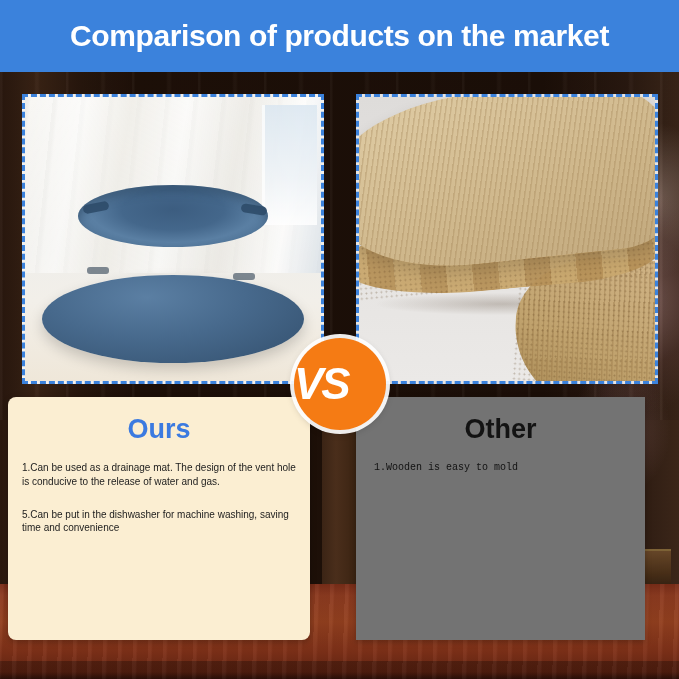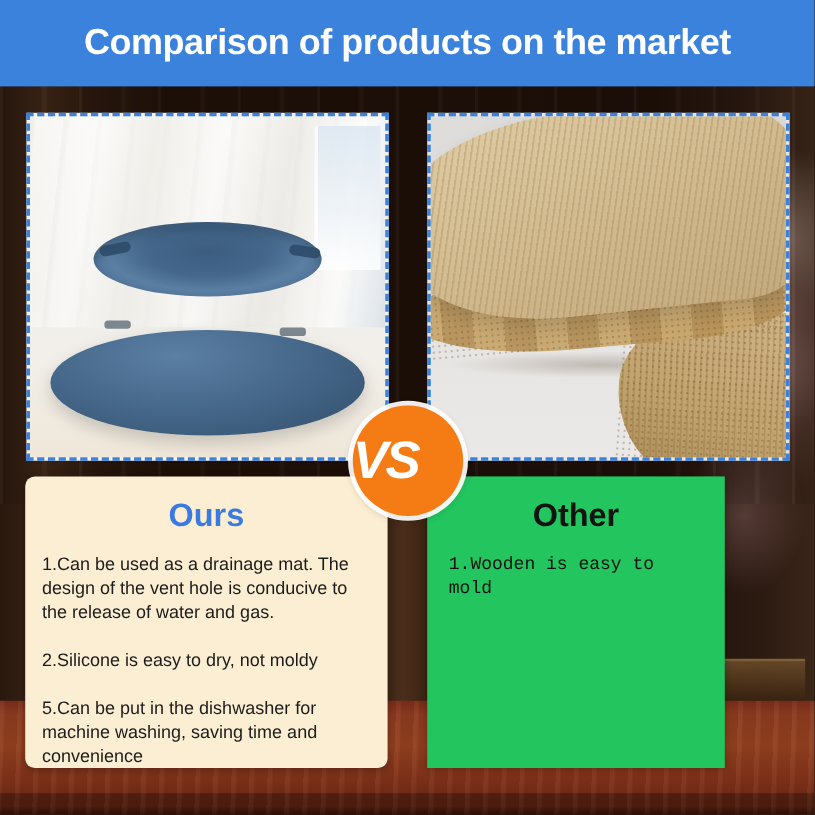--- a/index.html
+++ b/index.html
@@ -260,48 +260,48 @@
   
   .card {
     position: absolute;
     top: 397px;
     height: 243px;
     box-sizing: border-box;
     z-index: 5;
     padding: 14px 14px 0 14px;
   }
   .card-ours {
-    left: 21px; width: 302px;
+    left: 8px; width: 302px;
     background: #fbeed2;
     border-radius: 8px;
     box-shadow: 0 2px 6px rgba(0,0,0,0.25);
   }
   .card-other {
-    left: 356px; width: 248px;
-    background: #22c55e;
+    left: 356px; width: 289px;
+    background: #737373;
     box-shadow: 0 2px 6px rgba(0,0,0,0.25);
   }
   .card-title {
     text-align: center;
     font-size: 27px;
     font-weight: bold;
     font-family: "Liberation Sans", sans-serif;
     margin: 4px 0 18px 0;
     line-height: 1.05;
   }
   .title-ours  { color: #3b7ae0; }
   .title-other { color: #131313; }
 
   .feature-list {
     list-style: none;
     margin: 0;
     padding: 0;
   }
   .feature-item {
-    font-size: 15px;
+    font-size: 10px;
     line-height: 1.33;
     color: #1c1c1c;
     margin-bottom: 20px;
     font-family: "Liberation Sans", sans-serif;
   }
   .card-other .feature-item { color: #121212; font-family: Liberation Mono, monospace; }
   .card-other .feature-list { padding-left: 4px; }
 </style>
 </head>
 <body>
@@ -351,21 +351,20 @@
   </div>
 
   <div class="vs-badge">
     <span class="vs-text">VS</span>
   </div>
 
   <div class="card card-ours">
     <div class="card-title title-ours">Ours</div>
     <ul class="feature-list">
       <li class="feature-item">1.Can be used as a drainage mat. The design of the vent hole is conducive to the release of water and gas.</li>
-      <li class="feature-item">2.Silicone is easy to dry, not moldy</li>
       <li class="feature-item">5.Can be put in the dishwasher for machine washing, saving time and convenience</li>
     </ul>
   </div>
 
   <div class="card card-other">
     <div class="card-title title-other">Other</div>
     <ul class="feature-list">
       <li class="feature-item">1.Wooden is easy to mold</li>
     </ul>
   </div>

